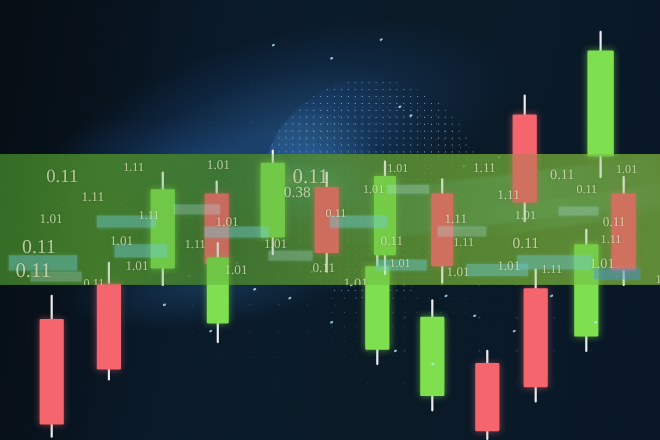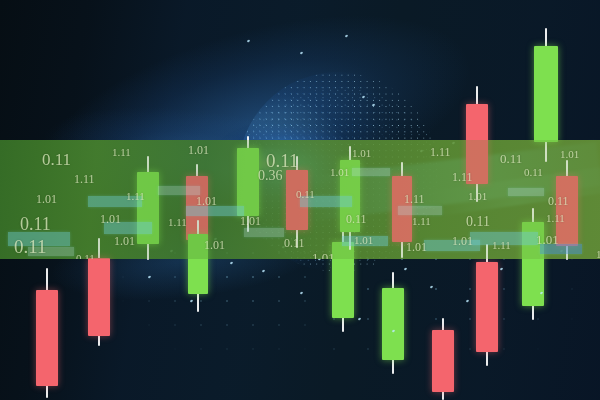--- a/index.html
+++ b/index.html
@@ -429,21 +429,21 @@
     <div class="numlayer" id="band-nums">
         <div class="num" style="left: 42px; top: 10px; font-size: 17px;">0.11</div>
         <div class="num" style="left: 112px; top: 6px; font-size: 11px;">1.11</div>
         <div class="num" style="left: 188px; top: 3px; font-size: 12px;">1.01</div>
         <div class="num" style="left: 266px; top: 10px; font-size: 19px;">0.11</div>
         <div class="num" style="left: 352px; top: 7px; font-size: 11px;">1.01</div>
         <div class="num" style="left: 430px; top: 5px; font-size: 12px;">1.11</div>
         <div class="num" style="left: 500px; top: 11px; font-size: 13px;">0.11</div>
         <div class="num" style="left: 560px; top: 8px; font-size: 11px;">1.01</div>
         <div class="num" style="left: 74px; top: 32px; font-size: 12px;">1.11</div>
-        <div class="num" style="left: 258px; top: 28px; font-size: 14px;">0.36</div>
+        <div class="num" style="left: 258px; top: 28px; font-size: 14px;">0.38</div>
         <div class="num" style="left: 330px; top: 26px; font-size: 11px;">1.01</div>
         <div class="num" style="left: 452px; top: 30px; font-size: 12px;">1.11</div>
         <div class="num" style="left: 524px; top: 26px; font-size: 11px;">0.11</div>
         <div class="num" style="left: 36px; top: 52px; font-size: 12px;">1.01</div>
         <div class="num" style="left: 126px; top: 50px; font-size: 11px;">1.11</div>
         <div class="num" style="left: 196px; top: 54px; font-size: 12px;">1.01</div>
         <div class="num" style="left: 296px; top: 48px; font-size: 11px;">0.11</div>
         <div class="num" style="left: 404px; top: 52px; font-size: 12px;">1.11</div>
         <div class="num" style="left: 468px; top: 50px; font-size: 11px;">1.01</div>
         <div class="num" style="left: 548px; top: 54px; font-size: 12px;">0.11</div>

